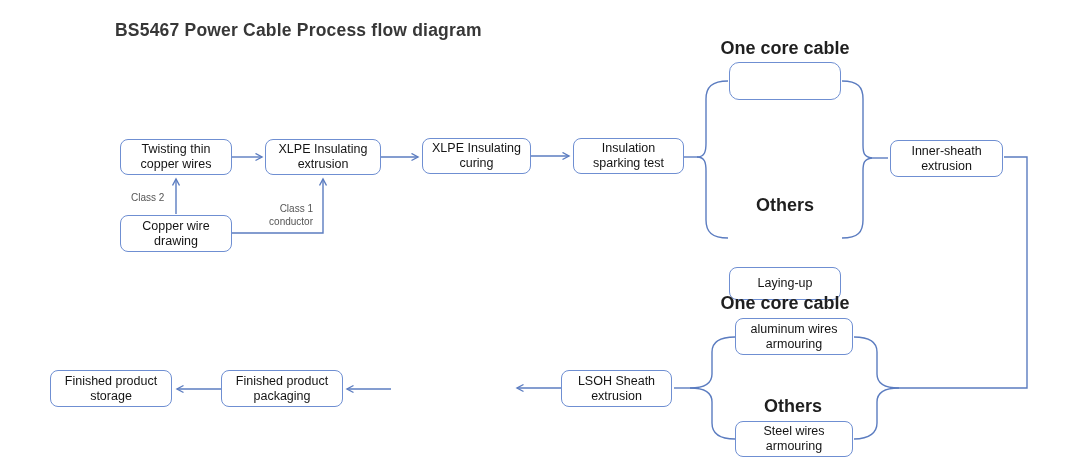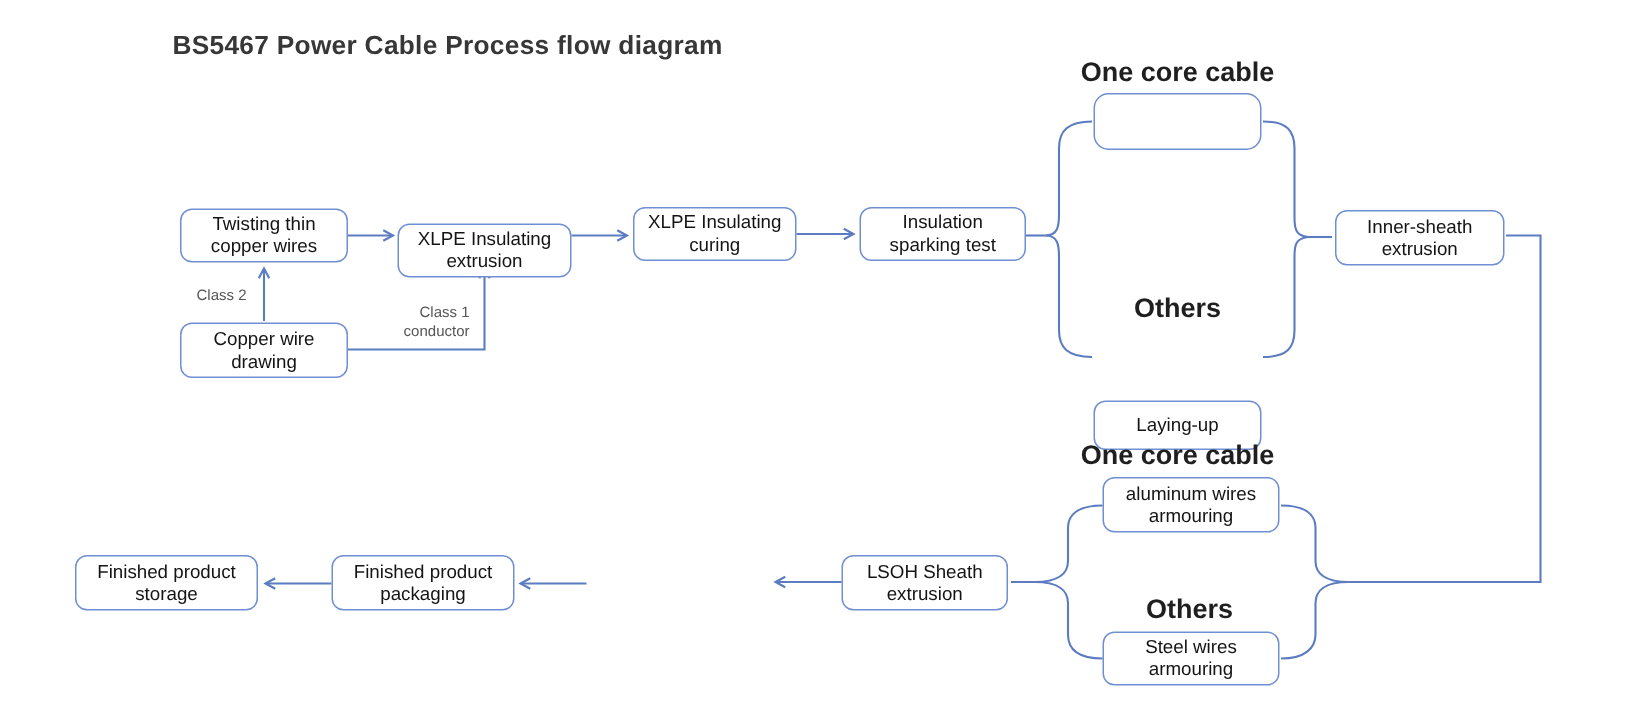--- a/index.html
+++ b/index.html
@@ -58,21 +58,21 @@
 
     <g>
       <path d="M740,81 L818,81" stroke="#4067b1" stroke-width="5" fill="none"></path>
       <polygon points="816,73.5 834,81 816,88.5" fill="#4067b1" stroke="none"></polygon>
     </g>
   </svg>
 
   <div class="page-title">BS5467 Power Cable Process flow diagram</div>
 
   <div class="node" style="left:120px;top:139px;width:112px;height:36px;">Twisting thin copper wires</div>
-  <div class="node" style="left:265px;top:149px;width:116px;height:36px;">XLPE Insulating extrusion</div>
+  <div class="node" style="left:265px;top:139px;width:116px;height:36px;">XLPE Insulating extrusion</div>
   <div class="node" style="left:422px;top:138px;width:109px;height:36px;">XLPE Insulating curing</div>
   <div class="node" style="left:573px;top:138px;width:111px;height:36px;">Insulation sparking test</div>
 
   <div class="branch-heading" style="left:715px;top:38px;width:140px;">One core cable</div>
   <div class="symbol-node" style="left:729px;top:62px;width:112px;height:38px;"></div>
   <div class="branch-heading" style="left:735px;top:195px;width:100px;">Others</div>
   <div class="node" style="left:729px;top:222px;width:112px;height:33px;margin-top:45px;">Laying-up</div>
 
   <div class="node" style="left:890px;top:140px;width:113px;height:37px;">Inner-sheath extrusion</div>
 

